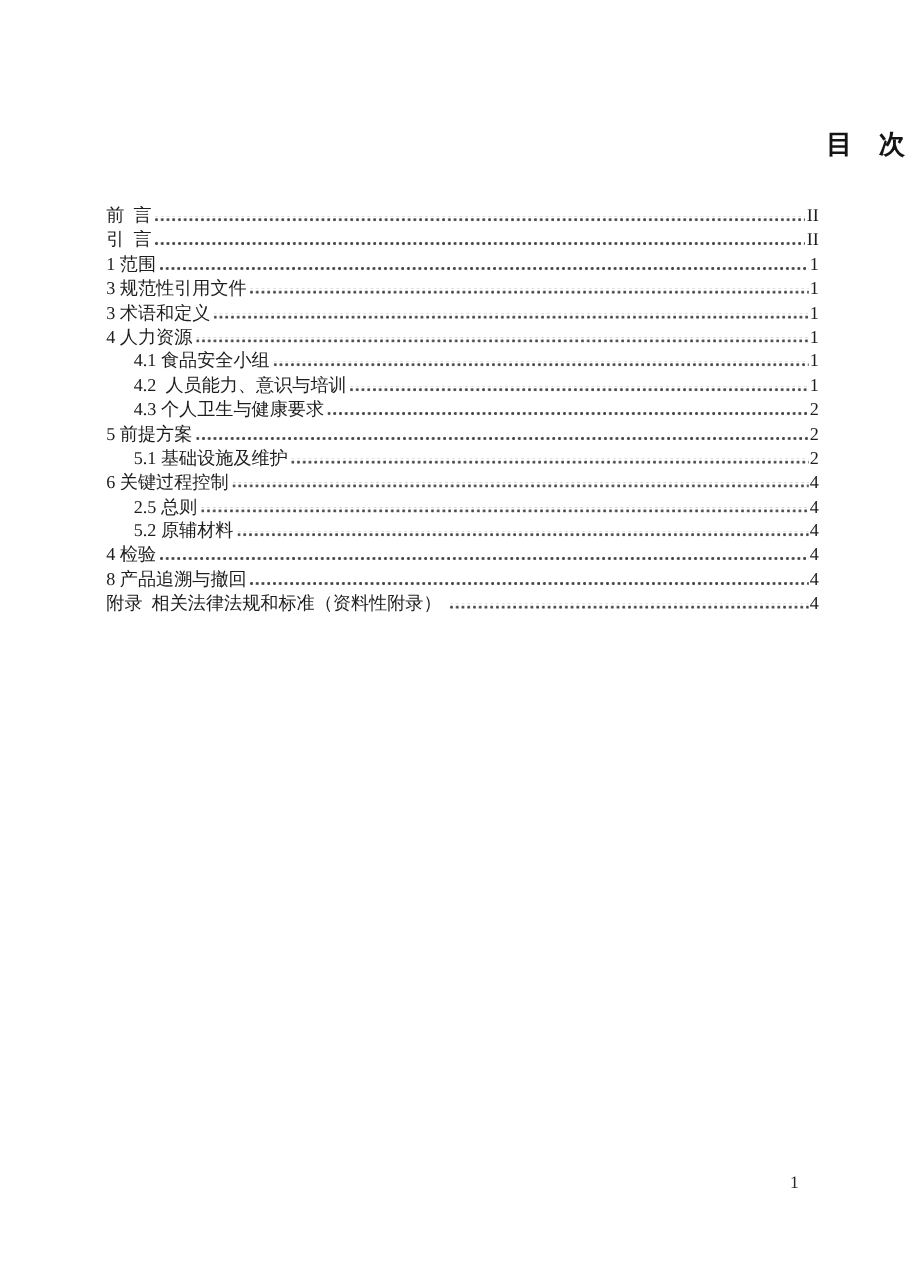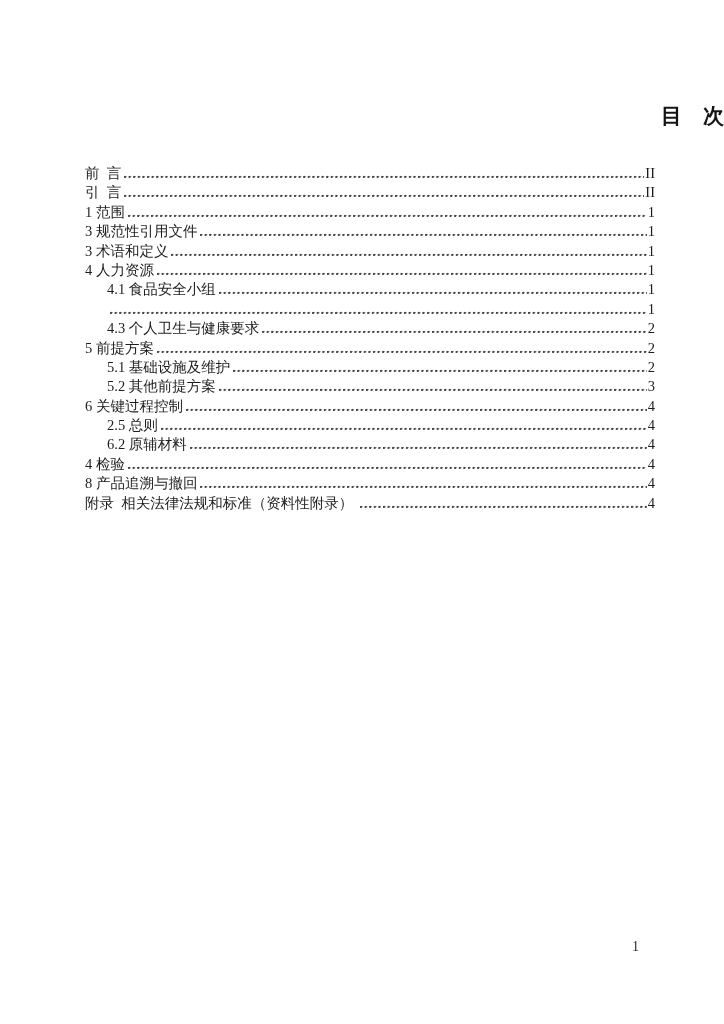--- a/index.html
+++ b/index.html
@@ -121,20 +121,21 @@
     <span class="toc-page">1</span>
   </div>
 
   <div class="toc-row indent">
     <span class="toc-label">4.1 食品安全小组</span>
     <span class="toc-leader"></span>
     <span class="toc-page">1</span>
   </div>
 
   <div class="toc-row indent">
+    <span class="toc-label">4.2  人员能力、意识与培训</span>
     <span class="toc-leader"></span>
     <span class="toc-page">1</span>
   </div>
 
   <div class="toc-row indent">
     <span class="toc-label">4.3 个人卫生与健康要求</span>
     <span class="toc-leader"></span>
     <span class="toc-page">2</span>
   </div>
 
@@ -143,40 +144,35 @@
     <span class="toc-leader"></span>
     <span class="toc-page">2</span>
   </div>
 
   <div class="toc-row indent">
     <span class="toc-label">5.1 基础设施及维护</span>
     <span class="toc-leader"></span>
     <span class="toc-page">2</span>
   </div>
 
-  <div class="toc-row indent">
-    <span class="toc-label">5.2 其他前提方案</span>
-    <span class="toc-leader"></span>
-    <span class="toc-page">3</span>
-  </div>
 
   <div class="toc-row">
     <span class="toc-label">6 关键过程控制</span>
     <span class="toc-leader"></span>
     <span class="toc-page">4</span>
   </div>
 
   <div class="toc-row indent">
     <span class="toc-label">2.5 总则</span>
     <span class="toc-leader"></span>
     <span class="toc-page">4</span>
   </div>
 
   <div class="toc-row indent">
-    <span class="toc-label">6.2 原辅材料</span>
+    <span class="toc-label">5.2 原辅材料</span>
     <span class="toc-leader"></span>
     <span class="toc-page">4</span>
   </div>
 
   <div class="toc-row">
     <span class="toc-label">4 检验</span>
     <span class="toc-leader"></span>
     <span class="toc-page">4</span>
   </div>
 

